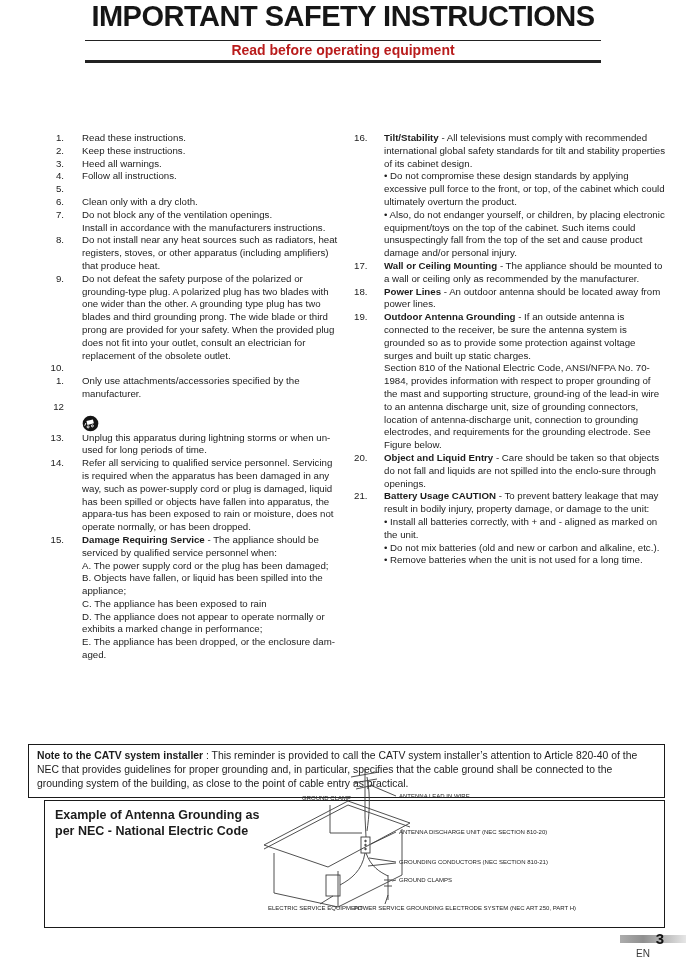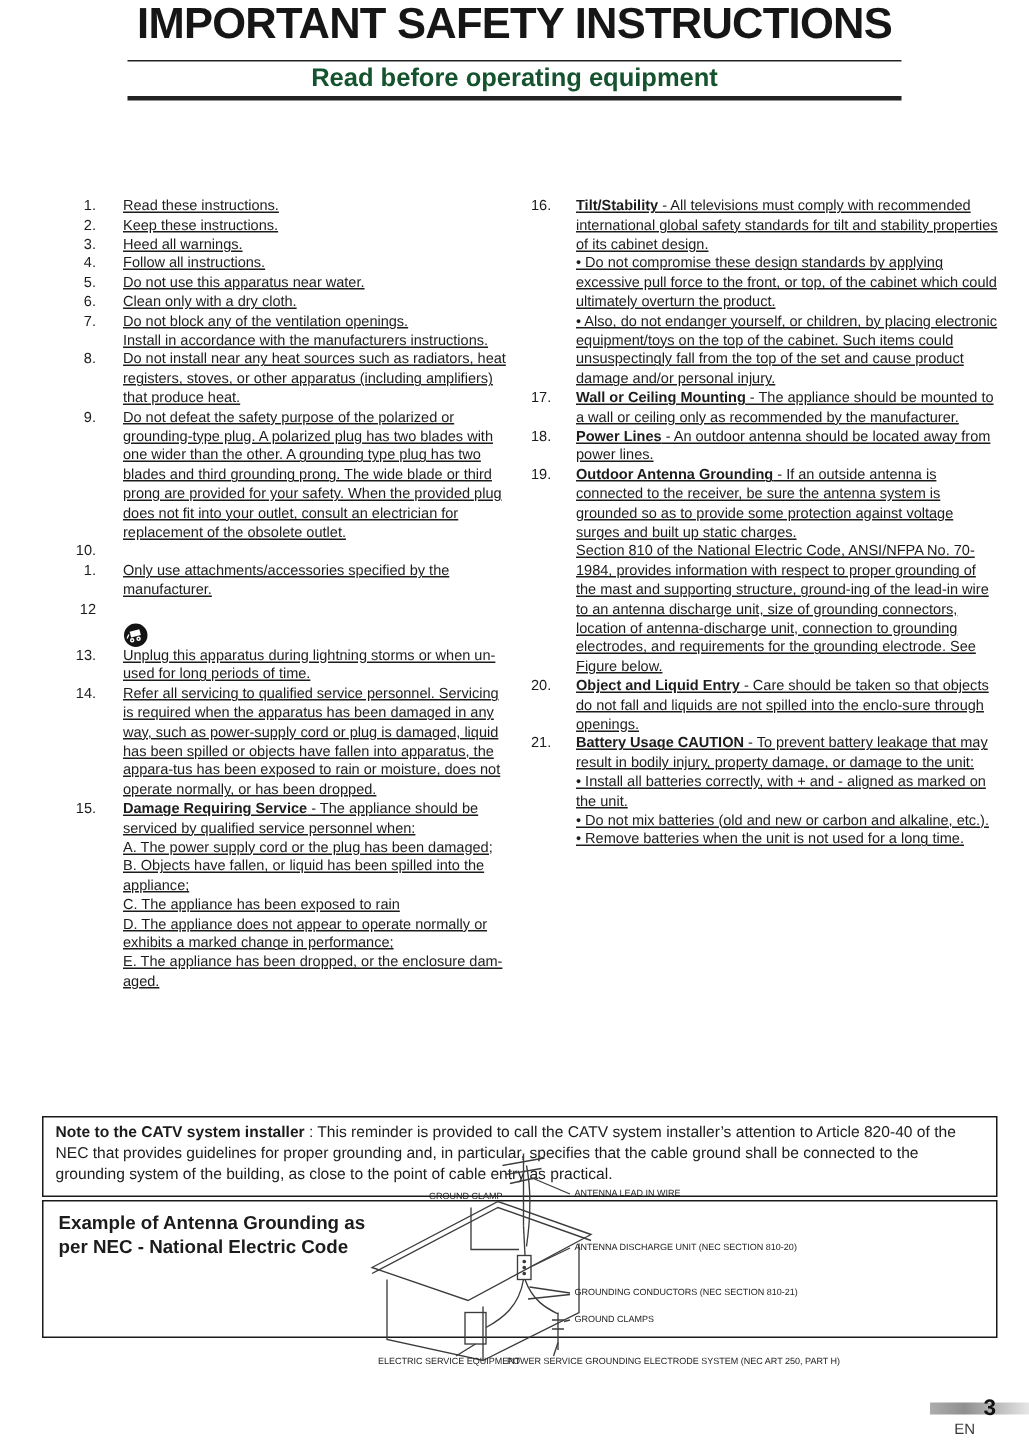--- a/index.html
+++ b/index.html
@@ -7,42 +7,42 @@
   .page {
     position:relative; width:686px; height:969px; background:#fff;
     font-family:"Liberation Sans", sans-serif; color:#1c1c1c; overflow:hidden;
   }
   .title {
     text-align:center; font-size:29px; font-weight:bold;
     letter-spacing:-0.5px; color:#161616;
   }
   .subtitle {
     margin:7px 85px 0; border-top:1px solid #222; border-bottom:3px solid #222;
-    text-align:center; font-weight:bold; font-size:17px; padding:1px 0 2px; color:#14532d;
+    text-align:center; font-weight:bold; font-size:14px; padding:1px 0 2px; color:#b91c1c;
   }
   .columns {
     position:absolute; top:132px; left:30px; right:20px;
     display:flex; gap:12px;
   }
   .col { font-size:9.7px; line-height:12.8px; }
   .col-left  { width:312px; flex:0 0 312px; }
   .col-right { flex:1; }
   .item { display:flex; }
   .col-left  .item .num { flex:0 0 36px; text-align:right; padding-right:2px; }
   .col-right .item .num { flex:0 0 20px; text-align:left; }
-  .item .txt { flex:1; margin-left:16px; white-space:pre-line;text-decoration:underline; }
+  .item .txt { flex:1; margin-left:16px; white-space:pre-line; }
   .col-right .item .txt { margin-left:10px; }
   .item .txt b { font-weight:bold; }
   .cart-icon { float:left; width:17px; height:17px; margin:1px 4px 0 0; }
   .bottom-section { position:absolute; top:744px; left:28px; right:21px; }
   .note-box {
     border:1.5px solid #1a1a1a; padding:4px 8px 6px; font-size:10.4px; line-height:13.9px;
   }
   .example-box {
-    border:1.5px solid #1a1a1a; margin-top:2px; height:92px; position:relative;
+    border:1.5px solid #1a1a1a; margin-top:2px; height:128px; position:relative;margin-left:16px;
   }
   .example-title { padding:6px 0 0 10px; font-weight:bold; font-size:12.5px; line-height:16px; width:250px; }
   .diagram { position:absolute; left:205px; top:-34px; width:432px; height:152px; }
   .diagram svg { position:absolute; left:0; top:0; }
   .dlabel { position:absolute; font-size:6px; line-height:7px; color:#222; white-space:nowrap; }
   .footer-bar {
     position:absolute; right:0; bottom:26px; width:66px; height:8px;
     background:linear-gradient(90deg,#adadad,#8f8f8f 35%,#e6e6e6);
   }
   .footer-num { position:absolute; right:22px; bottom:22px; font-size:15px; font-weight:bold; color:#111; }
@@ -70,21 +70,20 @@
       <div class="item">
           <span class="num">3.</span>
           <div class="txt"><b></b><span>Heed all warnings.</span></div>
         </div>
       <div class="item">
           <span class="num">4.</span>
           <div class="txt"><b></b><span>Follow all instructions.</span></div>
         </div>
       <div class="item">
           <span class="num">5.</span>
-          <div class="txt"><b></b><span>Do not use this apparatus near water.</span></div>
         </div>
       <div class="item">
           <span class="num">6.</span>
           <div class="txt"><b></b><span>Clean only with a dry cloth.</span></div>
         </div>
       <div class="item">
           <span class="num">7.</span>
           <div class="txt"><b></b><span>Do not block any of the ventilation openings.
 Install in accordance with the manufacturers instructions.</span></div>
         </div>

